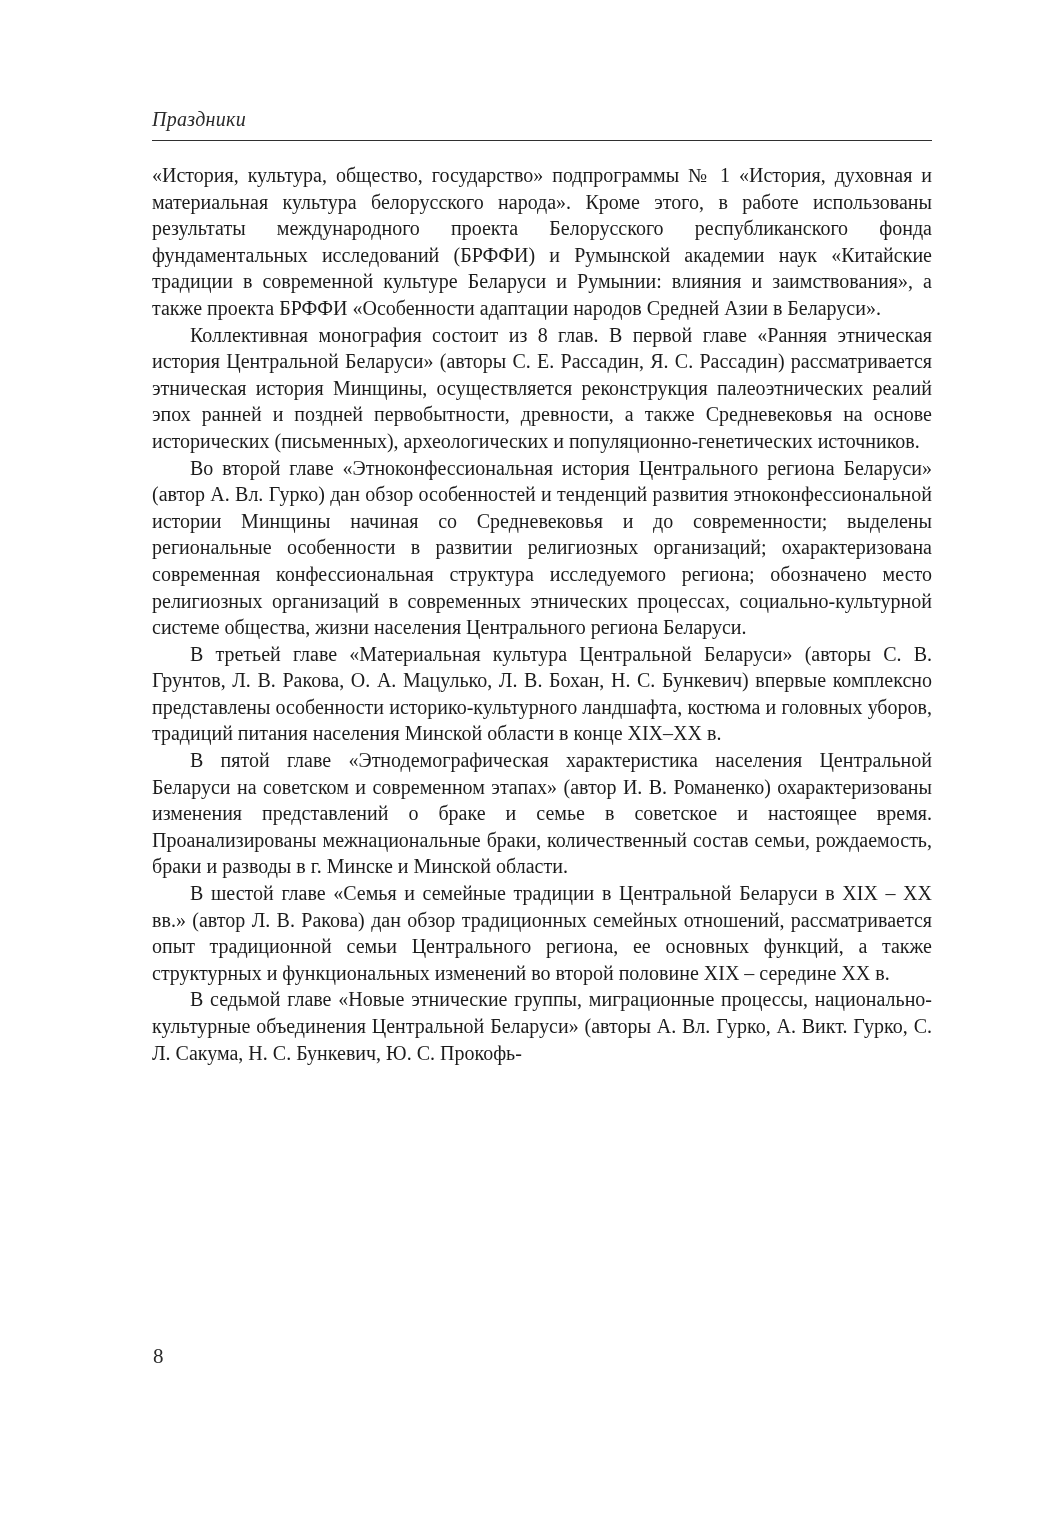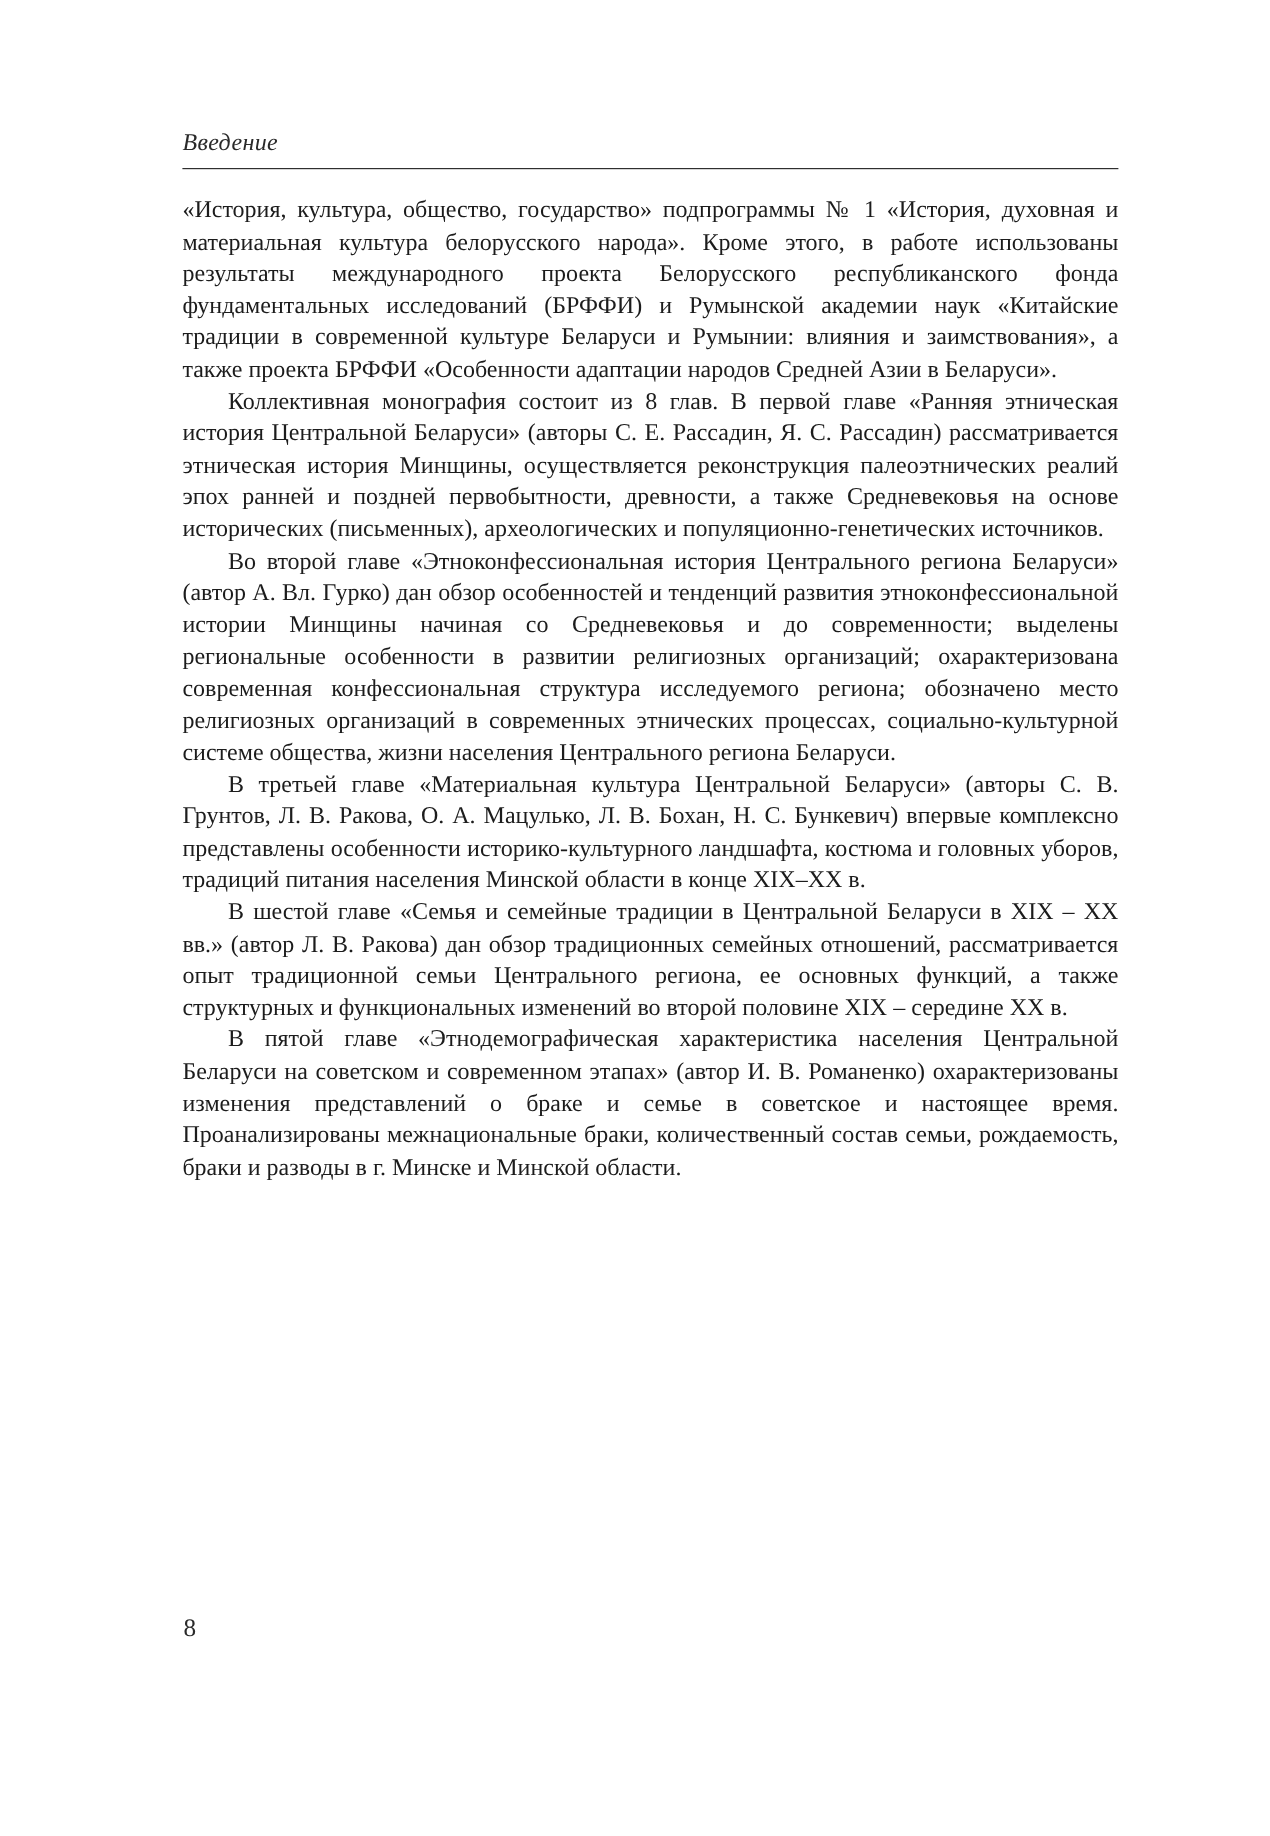--- a/index.html
+++ b/index.html
@@ -57,24 +57,25 @@
     left: 153px;
     top: 1344px;
     font-size: 21px;
     color: #2a2a2a;
   }
 </style>
 </head>
 <body>
 
 <div class="book-page">
-  <div class="running-header">Введение</div>
+  <div class="running-header">Праздники</div>
   <div class="header-rule"></div>
   <div class="body-text">
       <p>«История, культура, общество, государство» подпрограммы № 1 «История, духовная и материальная культура белорусского народа». Кроме этого, в работе использованы результаты международного проекта Белорусского республиканского фонда фундаментальных исследований (БРФФИ) и Румынской академии наук «Китайские традиции в современной культуре Беларуси и Румынии: влияния и заимствования», а также проекта БРФФИ «Особенности адаптации народов Средней Азии в Беларуси».</p>
       <p>Коллективная монография состоит из 8 глав. В первой главе «Ранняя этническая история Центральной Беларуси» (авторы С. Е. Рассадин, Я. С. Рассадин) рассматривается этническая история Минщины, осуществляется реконструкция палеоэтнических реалий эпох ранней и поздней первобытности, древности, а также Средневековья на основе исторических (письменных), археологических и популяционно-генетических источников.</p>
       <p>Во второй главе «Этноконфессиональная история Центрального региона Беларуси» (автор А. Вл. Гурко) дан обзор особенностей и тенденций развития этноконфессиональной истории Минщины начиная со Средневековья и до современности; выделены региональные особенности в развитии религиозных организаций; охарактеризована современная конфессиональная структура исследуемого региона; обозначено место религиозных организаций в современных этнических процессах, социально-культурной системе общества, жизни населения Центрального региона Беларуси.</p>
       <p>В третьей главе «Материальная культура Центральной Беларуси» (авторы С. В. Грунтов, Л. В. Ракова, О. А. Мацулько, Л. В. Бохан, Н. С. Бункевич) впервые комплексно представлены особенности историко-культурного ландшафта, костюма и головных уборов, традиций питания населения Минской области в конце XIX–XX в.</p>
+      <p>В пятой главе «Этнодемографическая характеристика населения Центральной Беларуси на советском и современном этапах» (автор И. В. Романенко) охарактеризованы изменения представлений о браке и семье в советское и настоящее время. Проанализированы межнациональные браки, количественный состав семьи, рождаемость, браки и разводы в г. Минске и Минской области.</p>
       <p>В шестой главе «Семья и семейные традиции в Центральной Беларуси в XIX – XX вв.» (автор Л. В. Ракова) дан обзор традиционных семейных отношений, рассматривается опыт традиционной семьи Центрального региона, ее основных функций, а также структурных и функциональных изменений во второй половине XIX – середине XX в.</p>
-      <p>В пятой главе «Этнодемографическая характеристика населения Центральной Беларуси на советском и современном этапах» (автор И. В. Романенко) охарактеризованы изменения представлений о браке и семье в советское и настоящее время. Проанализированы межнациональные браки, количественный состав семьи, рождаемость, браки и разводы в г. Минске и Минской области.</p>
+      <p>В седьмой главе «Новые этнические группы, миграционные процессы, национально-культурные объединения Центральной Беларуси» (авторы А. Вл. Гурко, А. Викт. Гурко, С. Л. Сакума, Н. С. Бункевич, Ю. С. Прокофь-</p>
     </div>
   <div class="page-number">8</div>
 </div>
 
 </body></html>

